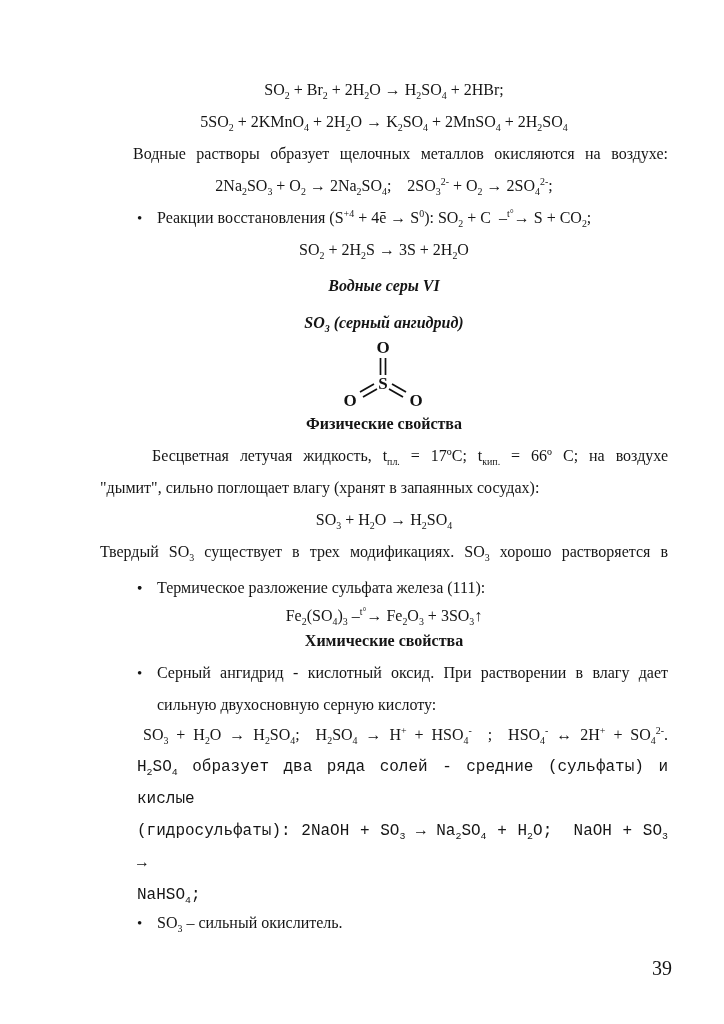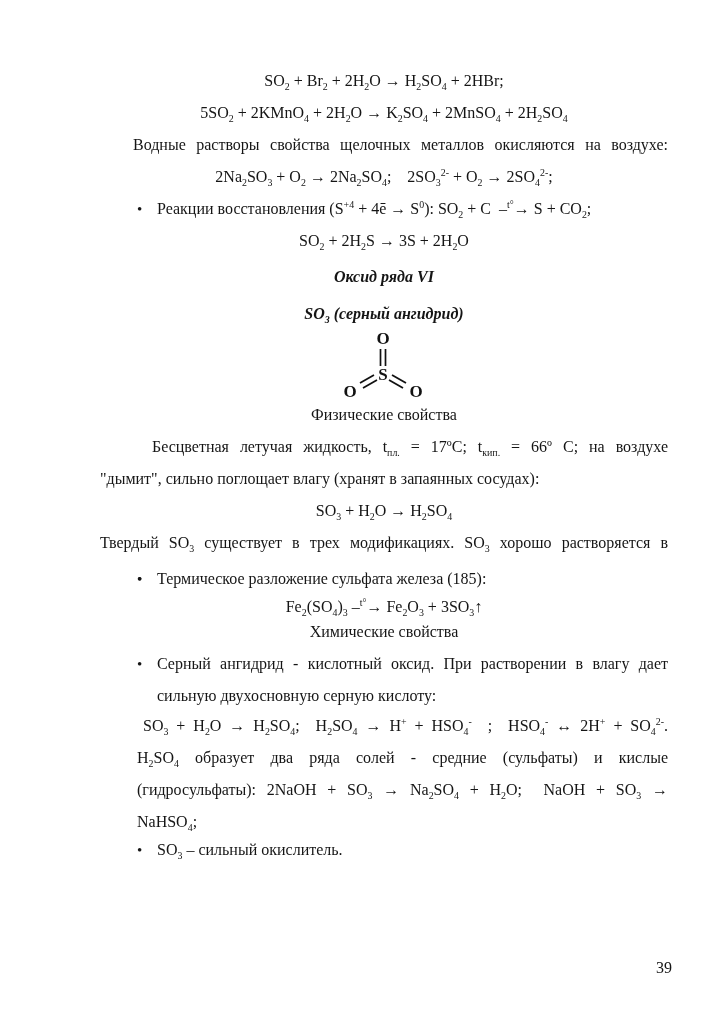--- a/index.html
+++ b/index.html
@@ -7,71 +7,71 @@
     position:relative;
     width:724px;height:1024px;
     background:#ffffff;
     font-family:"Liberation Serif","DejaVu Serif",serif;
     color:#151515;
     font-size:16px;
     overflow:hidden;
   }
   .content{
     position:absolute;
-    left:100px;top:65px;
+    left:100px;top:74px;
     width:568px;
   }
   .ln{line-height:32px;white-space:normal;}
   .ctr{text-align:center;}
   .fill{text-align:justify;text-align-last:justify;}
   .ind52{text-indent:52px;}
   .ind33{text-indent:33px;}
   .h-bi{font-weight:bold;font-style:italic;text-align:center;}
-  .h-b{font-weight:normal;text-align:center;}
+  .h-b{font-weight:bold;text-align:center;}
   sub{font-size:0.62em;line-height:0;}
   sup{font-size:0.62em;line-height:0;}
   .bulletblock{position:relative;padding-left:57px;}
   .marker{position:absolute;left:37px;top:0;line-height:32px;font-size:15px;}
   .mt4{margin-top:4px;}  .mt5{margin-top:5px;text-align:center;}
   .mtm4{margin-top:-4px;} .mtm7{margin-top:-7px;} .mtm2{margin-top:-2px;}
   .diagram{height:69px;text-align:center;}
   .diagram svg{display:inline-block;}
   .diagram text{
     font-family:"Liberation Serif","DejaVu Serif",serif;
     font-weight:bold;font-size:17px;fill:#111;text-anchor:middle;
   }
-  .salts{padding-left:37px;}
+  .salts{padding-left:37px;font-family:Liberation Mono, monospace;}
   .eq-dissoc{padding-left:43px;}
   .pageno{
     position:absolute;right:52px;top:956px;
-    line-height:24px;font-size:16px;
+    line-height:24px;font-size:20px;
   }
 </style>
 </head>
 <body>
 
 <div class="page">
   <div class="content">
 
     <div class="ln ctr">SO<sub>2</sub> + Br<sub>2</sub> + 2H<sub>2</sub>O → H<sub>2</sub>SO<sub>4</sub> + 2HBr;</div>
 
     <div class="ln ctr">5SO<sub>2</sub> + 2KMnO<sub>4</sub> + 2H<sub>2</sub>O → K<sub>2</sub>SO<sub>4</sub> + 2MnSO<sub>4</sub> + 2H<sub>2</sub>SO<sub>4</sub></div>
 
-    <div class="ln fill ind33">Водные растворы свойства щелочных металлов окисляются на воздухе:</div>
+    <div class="ln fill ind33">Водные растворы образует щелочных металлов окисляются на воздухе:</div>
 
     <div class="ln ctr">2Na<sub>2</sub>SO<sub>3</sub> + O<sub>2</sub> → 2Na<sub>2</sub>SO<sub>4</sub>;&nbsp;&nbsp;&nbsp; 2SO<sub>3</sub><sup>2-</sup> + O<sub>2</sub> → 2SO<sub>4</sub><sup>2-</sup>;</div>
 
     <div class="ln bulletblock">
       <span class="marker">•</span>
       <span>Реакции восстановления (S<sup>+4</sup> + 4ē → S<sup>0</sup>): SO<sub>2</sub> + C &nbsp;–<sup>t°</sup>→ S + CO<sub>2</sub>;</span>
     </div>
 
     <div class="ln ctr">SO<sub>2</sub> + 2H<sub>2</sub>S → 3S + 2H<sub>2</sub>O</div>
 
-    <div class="ln h-bi mt4">Оксид ряда VI</div>
+    <div class="ln h-bi mt4">Водные серы VI</div>
 
     <div class="ln h-bi mt5">SO<sub>3</sub> (серный ангидрид)</div>
 
     <div class="diagram">
       <svg width="96" height="69" viewBox="0 0 96 69">
         <g stroke="#111" stroke-width="1.7">
           <line x1="44.5" y1="19" x2="44.5" y2="36"></line>
           <line x1="49.5" y1="19" x2="49.5" y2="36"></line>
           <line x1="38" y1="45" x2="24" y2="53"></line>
           <line x1="41" y1="50" x2="27" y2="58"></line>
@@ -96,21 +96,21 @@
     <div class="ln fill">Твердый SO<sub>3</sub> существует в трех модификациях. SO<sub>3</sub> хорошо растворяется в</div>
 
 
 
     <div class="ln bulletblock mt4">
       <span class="marker">•</span>
     </div>
 
     <div class="ln bulletblock">
       <span class="marker">•</span>
-      <span>Термическое разложение сульфата железа (185):</span>
+      <span>Термическое разложение сульфата железа (111):</span>
     </div>
 
     <div class="ln ctr mtm4">Fe<sub>2</sub>(SO<sub>4</sub>)<sub>3</sub> –<sup>t°</sup>→ Fe<sub>2</sub>O<sub>3</sub> + 3SO<sub>3</sub>↑</div>
 
     <div class="ln h-b mtm7">Химические свойства</div>
 
     <div class="bulletblock">
       <span class="marker">•</span>
       <div class="ln fill">Серный ангидрид - кислотный оксид. При растворении в влагу дает</div>
       <div class="ln">сильную двухосновную серную кислоту:</div>

